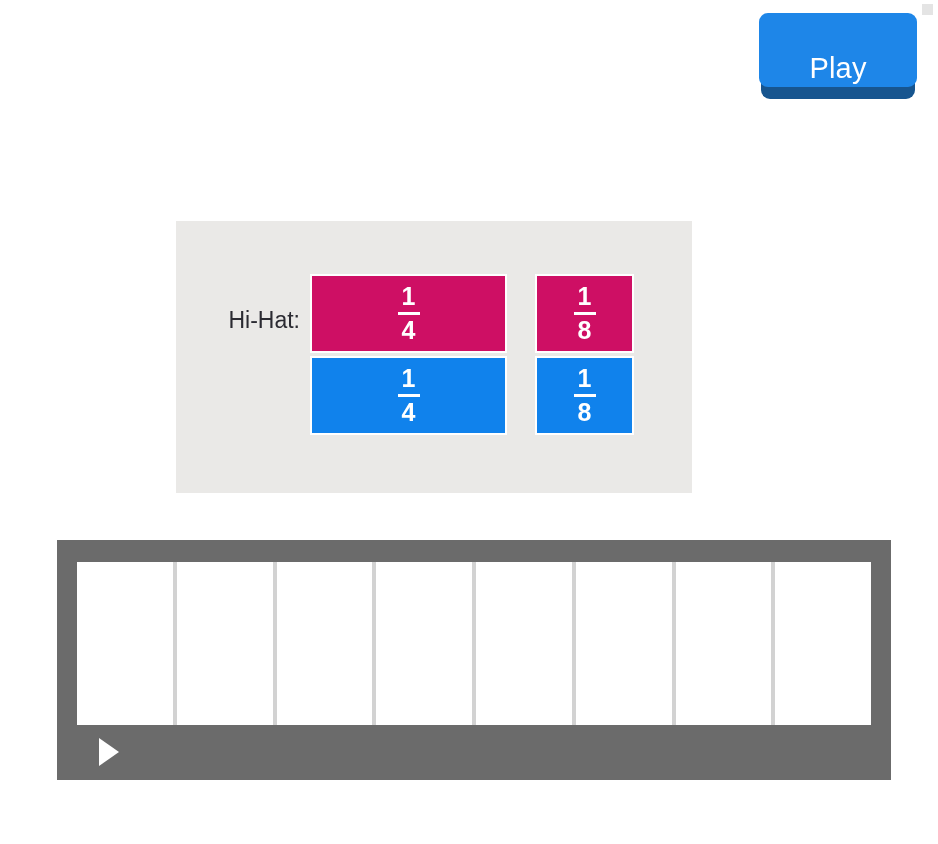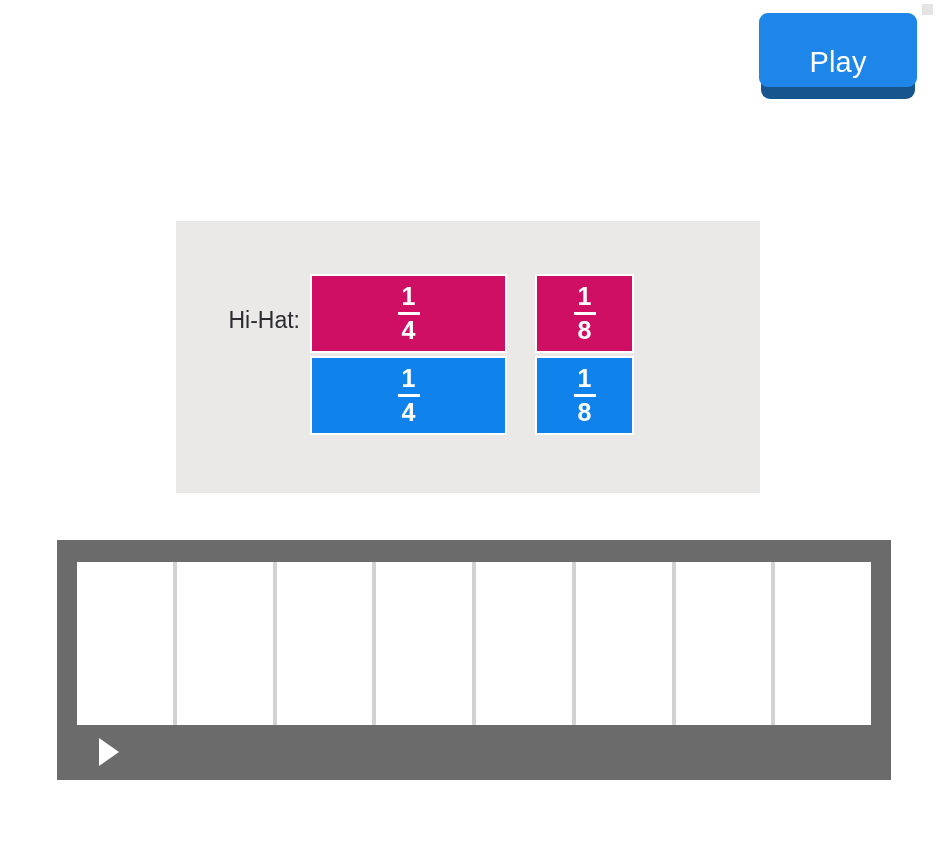--- a/index.html
+++ b/index.html
@@ -32,21 +32,21 @@
     height: 74px;
     border: none;
     border-radius: 9px;
     background: #1E86E8;
     color: #ffffff;
     font-family: "Liberation Sans", sans-serif;
     font-size: 29px;
     font-weight: 400;
     letter-spacing: 0.2px;
     cursor: pointer;
-    padding: 12px;
+    padding: 18px;
     line-height: 74px;
     text-align: center;
     z-index: 2;
   }
   #play-button-shadow {
     position: absolute;
     left: 2px;
     top: 8px;
     width: 154px;
     height: 78px;
@@ -61,21 +61,21 @@
     width: 11px;
     height: 11px;
     background: #E4E4E4;
   }
 
   
   #palette-panel {
     position: absolute;
     left: 176px;
     top: 221px;
-    width: 584px;
+    width: 516px;
     height: 272px;
     background: #EAE9E7;
   }
   .palette-row-label {
     position: absolute;
     right: 0;
     width: 120px;
     text-align: right;
     color: #2B2B32;
     font-size: 23px;

